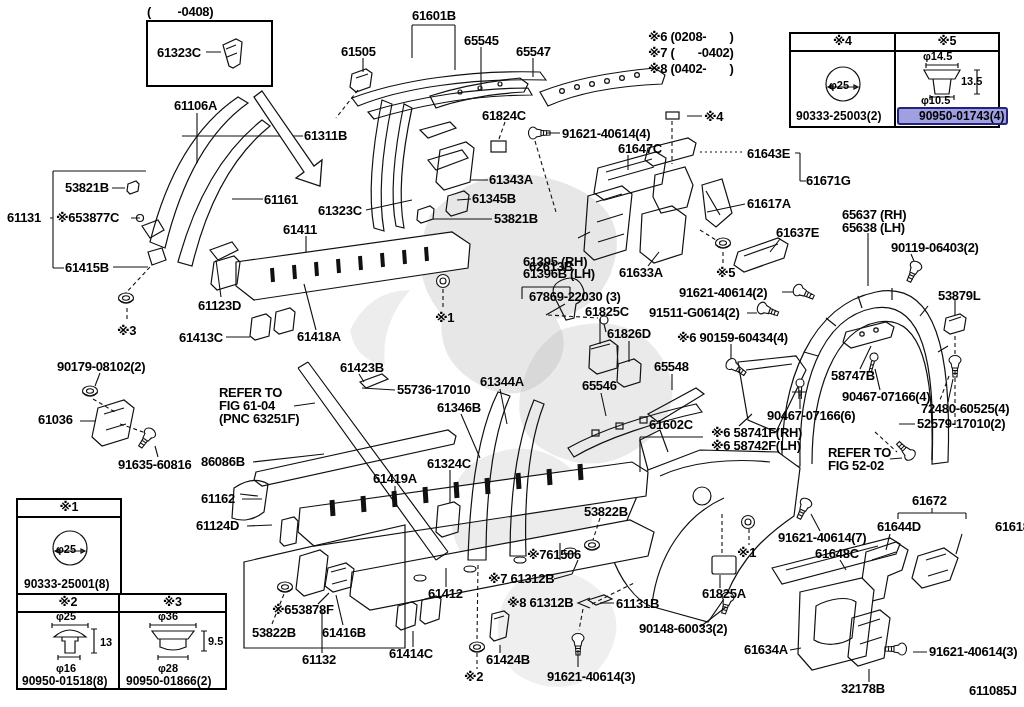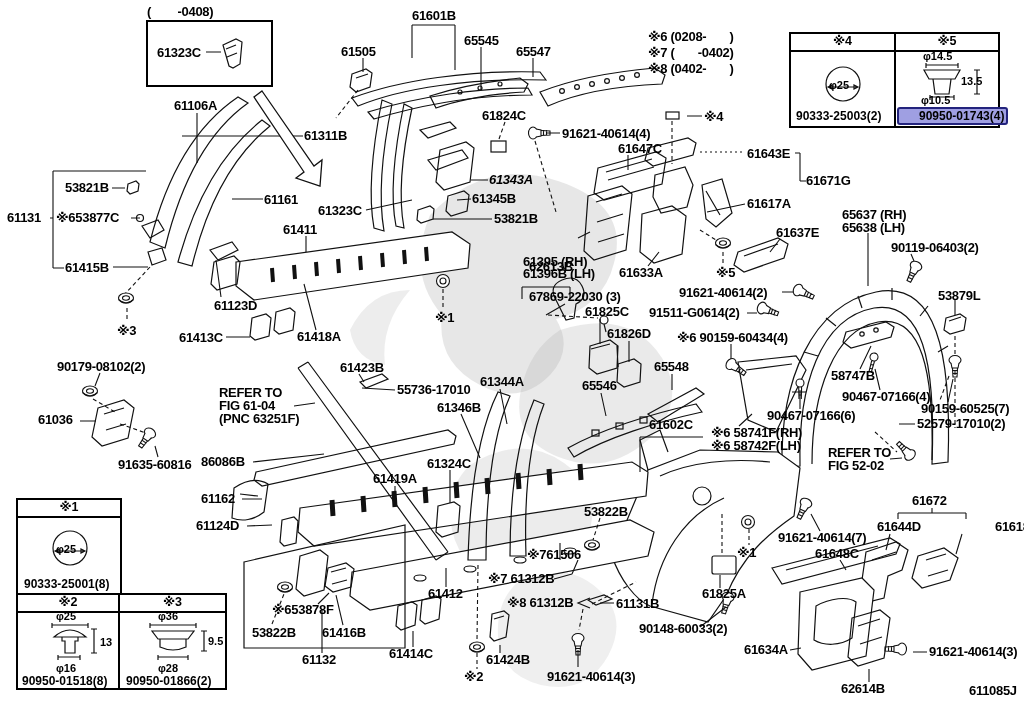--- a/index.html
+++ b/index.html
@@ -348,21 +348,21 @@
       <div class="lbl" style="left: 464px; top: 34px;">65545</div>
       <div class="lbl" style="left: 516px; top: 45px;">65547</div>
       <div class="lbl" style="left: 304px; top: 129px;">61311B</div>
       <div class="lbl" style="left: 318px; top: 204px;">61323C</div>
       <div class="lbl" style="left: 264px; top: 193px;">61161</div>
       <div class="lbl" style="left: 283px; top: 223px;">61411</div>
       <div class="lbl" style="left: 65px; top: 181px;">53821B</div>
       <div class="lbl" style="left: 56px; top: 211px;">※653877C</div>
       <div class="lbl" style="left: 7px; top: 211px;">61131</div>
       <div class="lbl" style="left: 65px; top: 261px;">61415B</div>
-      <div class="lbl" style="left: 214px; top: 299px;">61123D</div>
+      <div class="lbl" style="left: 198px; top: 299px;">61123D</div>
       <div class="lbl" style="left: 179px; top: 331px;">61413C</div>
       <div class="lbl" style="left: 297px; top: 330px;">61418A</div>
       <div class="lbl" style="left: 117px; top: 324px;">※3</div>
       <div class="lbl" style="left: 57px; top: 360px;">90179-08102(2)</div>
       <div class="lbl" style="left: 38px; top: 413px;">61036</div>
       <div class="lbl" style="left: 118px; top: 458px;">91635-60816</div>
       <div class="lbl" style="left: 201px; top: 455px;">86086B</div>
       <div class="lbl" style="left: 201px; top: 492px;">61162</div>
       <div class="lbl" style="left: 196px; top: 519px;">61124D</div>
       <div class="lbl" style="left: 219px; top: 386px;">REFER TO</div>
@@ -370,21 +370,21 @@
       <div class="lbl" style="left: 219px; top: 412px;">(PNC 63251F)</div>
       <div class="lbl" style="left: 340px; top: 361px;">61423B</div>
       <div class="lbl" style="left: 397px; top: 383px;">55736-17010</div>
       <div class="lbl" style="left: 435px; top: 311px;">※1</div>
       <div class="lbl" style="left: 480px; top: 375px;">61344A</div>
       <div class="lbl" style="left: 437px; top: 401px;">61346B</div>
       <div class="lbl" style="left: 427px; top: 457px;">61324C</div>
       <div class="lbl" style="left: 373px; top: 472px;">61419A</div>
       <div class="lbl" style="left: 482px; top: 109px;">61824C</div>
       <div class="lbl" style="left: 562px; top: 127px;">91621-40614(4)</div>
-      <div class="lbl" style="left: 489px; top: 173px; font-style: italic;">61343A</div>
+      <div class="lbl" style="left: 489px; top: 173px;">61343A</div>
       <div class="lbl" style="left: 472px; top: 192px;">61345B</div>
       <div class="lbl" style="left: 494px; top: 212px;">53821B</div>
       <div class="lbl" style="left: 529px; top: 220px; margin-top: 40px;">62613B</div>
       <div class="lbl" style="left: 523px; top: 255px;">61395 (RH)</div>
       <div class="lbl" style="left: 523px; top: 267px;">61396B (LH)</div>
       <div class="lbl" style="left: 529px; top: 290px;">67869-22030 (3)</div>
       <div class="lbl" style="left: 585px; top: 305px;">61825C</div>
       <div class="lbl" style="left: 607px; top: 327px;">61826D</div>
       <div class="lbl" style="left: 619px; top: 266px;">61633A</div>
       <div class="lbl" style="left: 582px; top: 379px;">65546</div>
@@ -403,34 +403,34 @@
       <div class="lbl" style="left: 842px; top: 221px;">65638 (LH)</div>
       <div class="lbl" style="left: 891px; top: 241px;">90119-06403(2)</div>
       <div class="lbl" style="left: 716px; top: 266px;">※5</div>
       <div class="lbl" style="left: 679px; top: 286px;">91621-40614(2)</div>
       <div class="lbl" style="left: 649px; top: 306px;">91511-G0614(2)</div>
       <div class="lbl" style="left: 677px; top: 331px;">※6 90159-60434(4)</div>
       <div class="lbl" style="left: 938px; top: 289px;">53879L</div>
       <div class="lbl" style="left: 831px; top: 369px;">58747B</div>
       <div class="lbl" style="left: 842px; top: 390px; text-align: right;">90467-07166(4)</div>
       <div class="lbl" style="left: 767px; top: 409px;">90467-07166(6)</div>
-      <div class="lbl" style="left: 921px; top: 402px;">90159-60525(7)</div>
+      <div class="lbl" style="left: 921px; top: 402px;">72480-60525(4)</div>
       <div class="lbl" style="left: 917px; top: 417px;">52579-17010(2)</div>
       <div class="lbl" style="left: 828px; top: 446px;">REFER TO</div>
       <div class="lbl" style="left: 828px; top: 459px;">FIG 52-02</div>
       <div class="lbl" style="left: 711px; top: 426px;">※6 58741F(RH)</div>
       <div class="lbl" style="left: 711px; top: 439px;">※6 58742F(LH)</div>
       <div class="lbl" style="left: 778px; top: 531px;">91621-40614(7)</div>
       <div class="lbl" style="left: 815px; top: 547px;">61648C</div>
       <div class="lbl" style="left: 912px; top: 494px;">61672</div>
       <div class="lbl" style="left: 877px; top: 520px;">61644D</div>
       <div class="lbl" style="left: 995px; top: 520px;">61618A</div>
       <div class="lbl" style="left: 744px; top: 643px;">61634A</div>
       <div class="lbl" style="left: 929px; top: 645px;">91621-40614(3)</div>
-      <div class="lbl" style="left: 841px; top: 682px;">62614B</div>
+      <div class="lbl" style="left: 841px; top: 682px;">32178B</div>
       <div class="lbl" style="left: 969px; top: 684px;">611085J</div>
       <div class="lbl" style="left: 584px; top: 505px;">53822B</div>
       <div class="lbl" style="left: 527px; top: 548px;">※761506</div>
       <div class="lbl" style="left: 488px; top: 572px;">※7 61312B</div>
       <div class="lbl" style="left: 507px; top: 596px;">※8 61312B</div>
       <div class="lbl" style="left: 616px; top: 597px;">61131B</div>
       <div class="lbl" style="left: 639px; top: 622px;">90148-60033(2)</div>
       <div class="lbl" style="left: 702px; top: 587px;">61825A</div>
       <div class="lbl" style="left: 737px; top: 546px;">※1</div>
       <div class="lbl" style="left: 428px; top: 587px;">61412</div>

